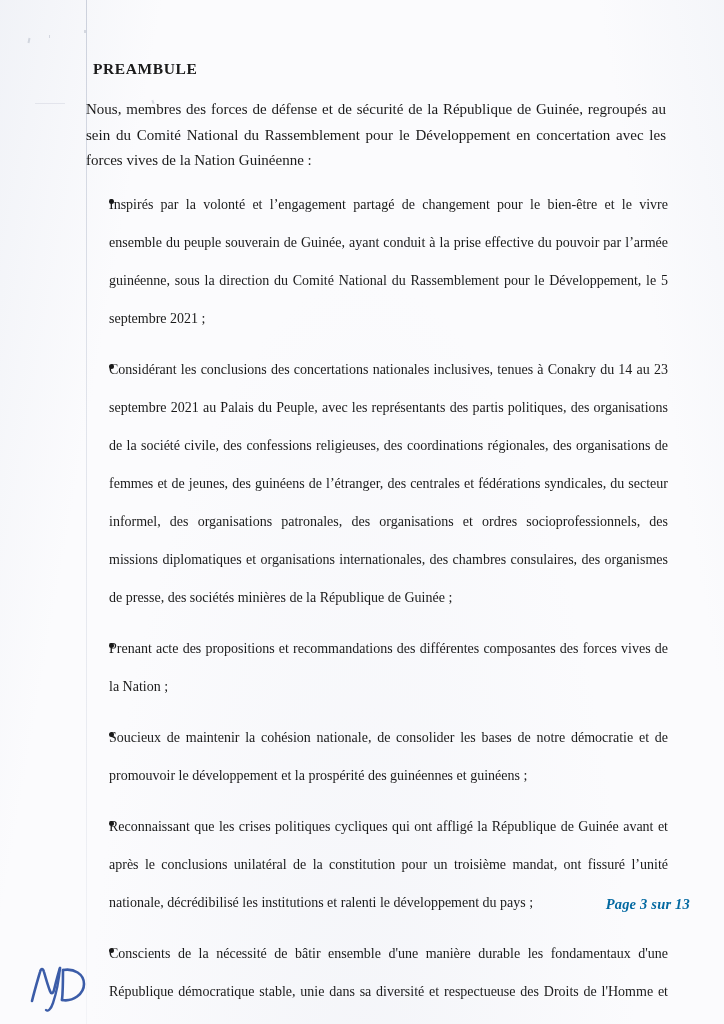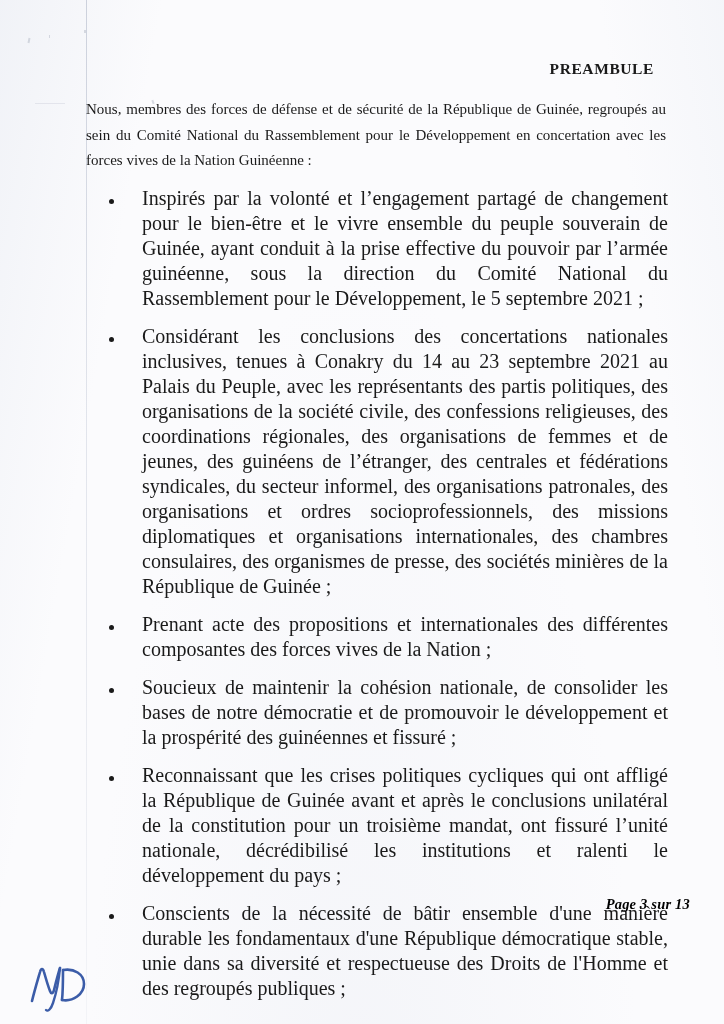--- a/index.html
+++ b/index.html
@@ -53,21 +53,21 @@
   .fleck-d { left: 152px; top: 100px; width: 2px; height: 4px; transform: rotate(-20deg); }
   .fleck-e { left: 84px; top: 30px; width: 2px; height: 3px; }
 
   .content {
     position: absolute;
     left: 86px;
     top: 60px;
     width: 582px;
   }
   .doc-title {
-    text-align: right;
+    text-align: left;
     font-weight: bold;
     font-size: 15.5px;
     letter-spacing: 0.6px;
     margin: 0 0 19px 7px;
     padding-right: 14px;
   }
   .intro {
     margin: 16px 0 12px 0;
     font-size: 15px;
     line-height: 25.5px;
@@ -75,24 +75,24 @@
     text-justify: inter-word;
     padding-right: 2px;
   }
   ul.clauses {
     list-style: none;
     margin: 0;
     padding: 0;
   }
   ul.clauses > li {
     position: relative;
-    padding-left: 56px;
+    padding-left: 23px;
     margin-bottom: 13px;
-    font-size: 20px;
-    line-height: 25px;
+    font-size: 14px;
+    line-height: 38px;
     text-align: justify;
     text-justify: inter-word;
   }
   ul.clauses > li::before {
     content: "";
     position: absolute;
     left: 23px;
     top: 13px;
     width: 5px;
     height: 5px;
@@ -102,21 +102,21 @@
   ul.clauses > li:last-child { margin-bottom: 0; }
 
   .footer-pageno {
     position: absolute;
     right: 34px;
     top: 896px;
     font-size: 14.5px;
     font-weight: bold;
     font-style: italic;
     letter-spacing: 0.2px;
-    color: #000000;
+    color: #0369a1;
   }
   .signature-mark {
     position: absolute;
     left: 26px;
     top: 955px;
     width: 80px;
     height: 58px;
   }
   .signature-mark svg { display: block; overflow: visible; }
 </style>
@@ -136,22 +136,22 @@
 
   <div class="content">
 
     <h1 class="doc-title">PREAMBULE</h1>
 
     <p class="intro">Nous, membres des forces de défense et de sécurité de la République de Guinée, regroupés au sein du Comité National du Rassemblement pour le Développement en concertation avec les forces vives de la Nation Guinéenne :</p>
 
     <ul class="clauses">
       <li>Inspirés par la volonté et l’engagement partagé de changement pour le bien-être et le vivre ensemble du peuple souverain de Guinée, ayant conduit à la prise effective du pouvoir par l’armée guinéenne, sous la direction du Comité National du Rassemblement pour le Développement, le 5 septembre 2021 ;</li>
       <li>Considérant les conclusions des concertations nationales inclusives, tenues à Conakry du 14 au 23 septembre 2021 au Palais du Peuple, avec les représentants des partis politiques, des organisations de la société civile, des confessions religieuses, des coordinations régionales, des organisations de femmes et de jeunes, des guinéens de l’étranger, des centrales et fédérations syndicales, du secteur informel, des organisations patronales, des organisations et ordres socioprofessionnels, des missions diplomatiques et organisations internationales, des chambres consulaires, des organismes de presse, des sociétés minières de la République de Guinée ;</li>
-      <li>Prenant acte des propositions et internationales des différentes composantes des forces vives de la Nation ;</li>
-      <li>Soucieux de maintenir la cohésion nationale, de consolider les bases de notre démocratie et de promouvoir le développement et la prospérité des guinéennes et fissuré ;</li>
+      <li>Prenant acte des propositions et recommandations des différentes composantes des forces vives de la Nation ;</li>
+      <li>Soucieux de maintenir la cohésion nationale, de consolider les bases de notre démocratie et de promouvoir le développement et la prospérité des guinéennes et guinéens ;</li>
       <li>Reconnaissant que les crises politiques cycliques qui ont affligé la République de Guinée avant et après le conclusions unilatéral de la constitution pour un troisième mandat, ont fissuré l’unité nationale, décrédibilisé les institutions et ralenti le développement du pays ;</li>
       <li>Conscients de la nécessité de bâtir ensemble d'une manière durable les fondamentaux d'une République démocratique stable, unie dans sa diversité et respectueuse des Droits de l'Homme et des regroupés publiques ;</li>
     </ul>
 
   </div>
 
   <div class="footer-pageno">Page 3 sur 13</div>
 
   <div class="signature-mark">
     <svg width="80" height="58" viewBox="0 0 80 58" fill="none">

